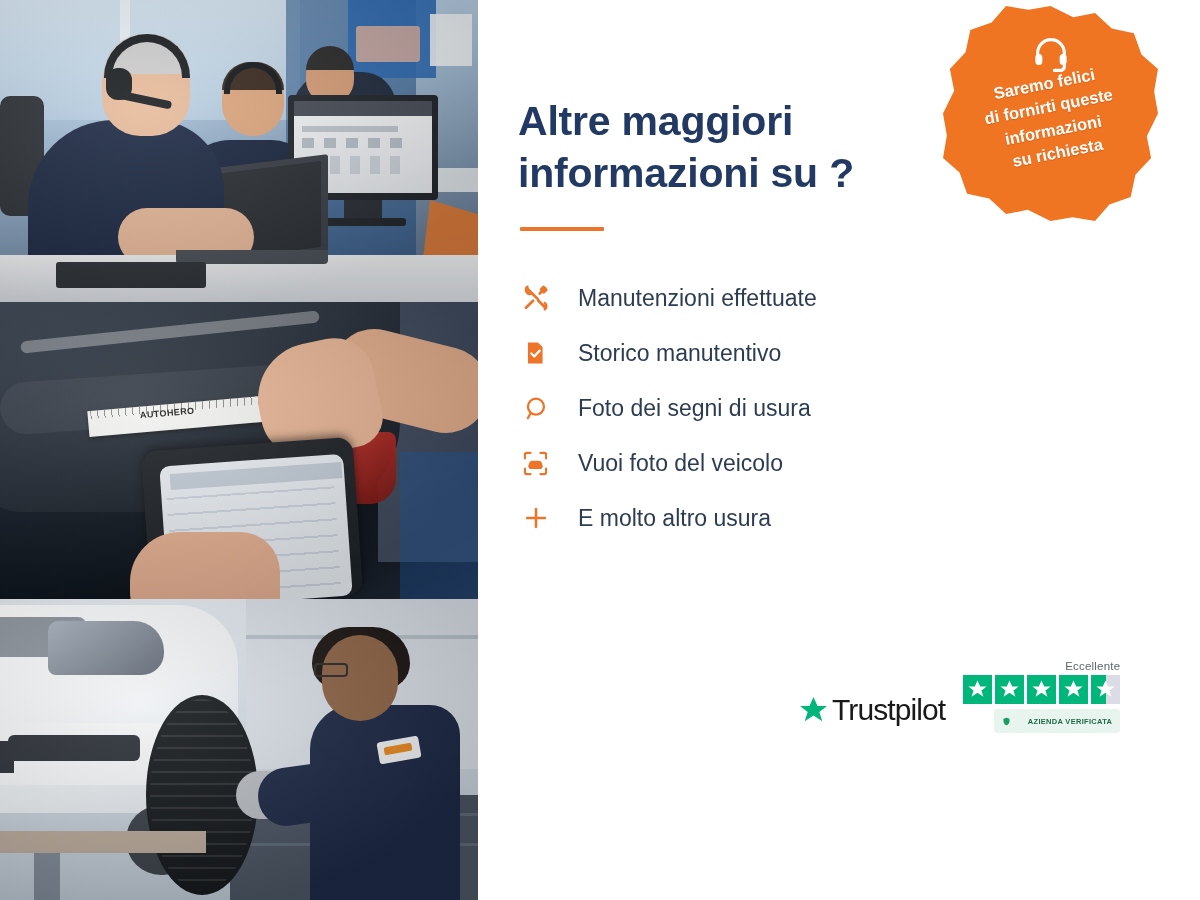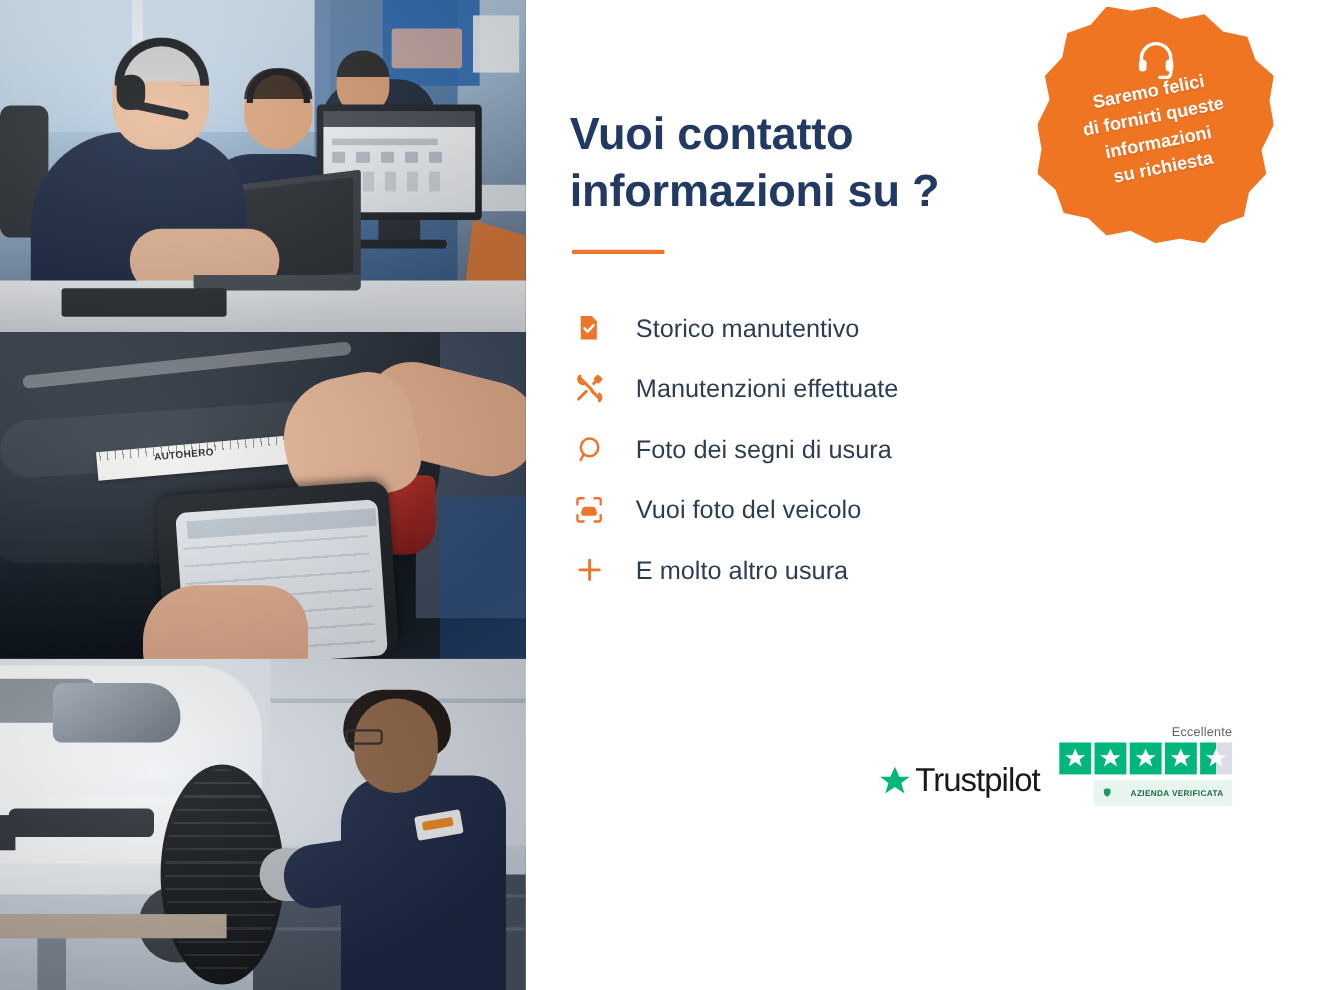--- a/index.html
+++ b/index.html
@@ -391,21 +391,21 @@
       <div class="ph-shape p3-glasses"></div>
       <div class="ph-shape p3-logo"></div>
       <div class="ph-shape p3-logo-i"></div>
     </div>
 
   </div>
 
   <div class="content">
 
     <h1 class="heading">
-      <span>Vuoi contatto</span><br>
+      <span>Altre maggiori</span><br>
       <span>informazioni su ?</span>
     </h1>
 
     <div class="divider"></div>
 
     <div class="badge">
       <div class="badge-burst"></div>
       <div class="badge-icon">
         <svg viewBox="0 0 24 24" fill="none" stroke="#ffffff" stroke-width="1.9" stroke-linecap="round">
           <path d="M4 13v-1a8 8 0 0 1 16 0v1"></path>
@@ -419,41 +419,41 @@
         <div>di fornirti queste</div>
         <div>informazioni</div>
         <div>su richiesta</div>
       </div>
     </div>
 
     <ul class="features">
 
       <li class="feature">
         <span class="feature-icon">
-          <svg viewBox="0 0 24 24" width="26" height="26">
-            <path d="M5.5 2.2h9.2l4.3 4.3v15.3H5.5z" fill="#ee7429"></path>
-            <path d="M8.7 12.4l2.6 2.8 5-5.4" fill="none" stroke="#ffffff" stroke-width="2.1" stroke-linecap="round" stroke-linejoin="round"></path>
-          </svg>
-        </span>
-        <span class="feature-label">Storico manutentivo</span>
-      </li>
-
-      <li class="feature">
-        <span class="feature-icon">
           <svg viewBox="0 0 24 24" width="28" height="28" fill="none" stroke="#ee7429" stroke-width="2.3" stroke-linecap="round" stroke-linejoin="round">
             <path d="M4.2 3.6l9.4 9.4"></path>
             <path d="M19.8 3.6l-4.6 4.6"></path>
             <path d="M3.4 20.4l6.1-6.1"></path>
             <path d="M13.9 14.2l5.9 5.9"></path>
             <path d="M18.4 2.6l2.4 2.4-2.1 2.1-2.4-2.4z"></path>
             <path d="M4.6 2.4c-1.6 1.6-1.6 3.6 0 5.1 .9 .9 2.2 1.1 3.2 .7"></path>
             <path d="M19.6 21.6c1.6-1.6 1.6-3.6 0-5.2"></path>
           </svg>
         </span>
         <span class="feature-label">Manutenzioni effettuate</span>
+      </li>
+
+      <li class="feature">
+        <span class="feature-icon">
+          <svg viewBox="0 0 24 24" width="26" height="26">
+            <path d="M5.5 2.2h9.2l4.3 4.3v15.3H5.5z" fill="#ee7429"></path>
+            <path d="M8.7 12.4l2.6 2.8 5-5.4" fill="none" stroke="#ffffff" stroke-width="2.1" stroke-linecap="round" stroke-linejoin="round"></path>
+          </svg>
+        </span>
+        <span class="feature-label">Storico manutentivo</span>
       </li>
 
       <li class="feature">
         <span class="feature-icon">
           <svg viewBox="0 0 24 24" width="27" height="27" fill="none" stroke="#ee7429" stroke-width="2" stroke-linecap="round">
             <circle cx="12.4" cy="10.4" r="7.1"></circle>
             <path d="M7.6 16.2l-2.4 4.4"></path>
           </svg>
         </span>
         <span class="feature-label">Foto dei segni di usura</span>

